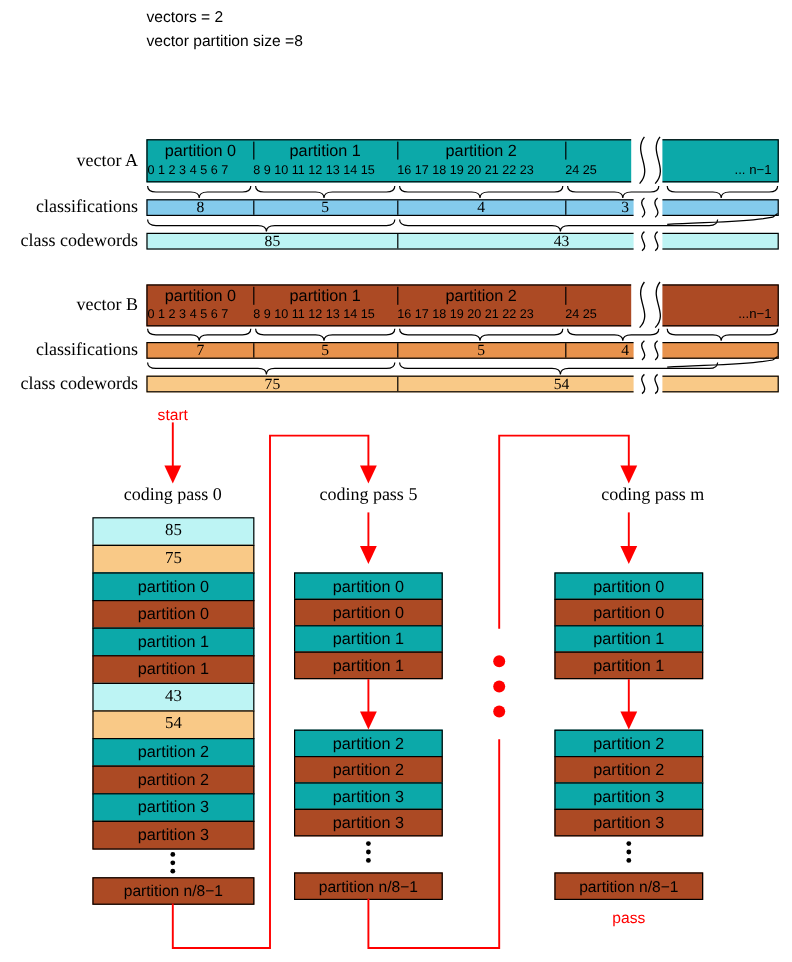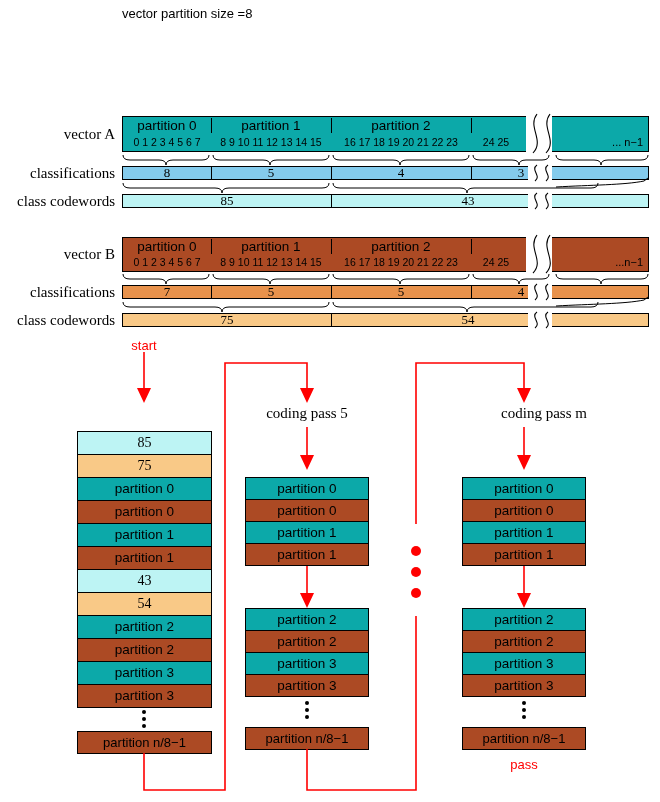--- a/index.html
+++ b/index.html
@@ -6,21 +6,21 @@
   .canvas{position:relative;width:660px;height:802px;background:#fff;
           font-family:"Liberation Sans",sans-serif;color:#000;overflow:hidden;}
   .config{position:absolute;left:122px;top:4px;font-size:13px;line-height:20px;}
   .row-label{position:absolute;font-family:"Liberation Serif",serif;font-size:15px;
              text-align:right;width:115px;left:0;white-space:nowrap;}
   .bar{position:absolute;left:122px;width:527px;border:1px solid #000;box-sizing:border-box;}
   .vbar{height:36px;}
   .sbar{height:14px;}
   .seg-label{position:absolute;top:1px;height:16px;line-height:16px;font-size:13.5px;text-align:center;}
   .idx{position:absolute;top:18px;height:16px;line-height:15px;font-size:10.5px;
-       text-align:center;white-space:nowrap;}
+       text-align:left;white-space:nowrap;}
   .tail{position:absolute;top:18px;right:5px;height:16px;line-height:15px;font-size:11px;}
   .tick{position:absolute;top:1px;width:1px;height:15px;background:#000;}
   .sdiv{position:absolute;top:0;width:1px;height:12px;background:#000;}
   .val{position:absolute;top:0;height:12px;line-height:12px;font-family:"Liberation Serif",serif;
        font-size:13px;text-align:center;}
   .pass-label{position:absolute;font-family:"Liberation Serif",serif;font-size:15px;
               text-align:center;white-space:nowrap;}
   .flow-label{position:absolute;font-size:13px;color:#ff0000;text-align:center;}
   .pass-col{position:absolute;}
   .cell{box-sizing:border-box;border:1px solid #000;margin-top:-1px;text-align:center;
@@ -39,20 +39,21 @@
   .bg-orange{background:#E8924C;}
   .bg-tan{background:#F9C987;}
   svg.overlay{position:absolute;left:0;top:0;pointer-events:none;}
 </style>
 </head>
 <body>
 
 <div class="canvas">
 
   <div class="config">
+    <div>vectors = 2</div>
     <div>vector partition size =8</div>
   </div>
 
   <div class="row-label" style="top:126px;">vector A</div>
 
   <div class="bar vbar" style="top:116px;background:#0CA9A9;">
     <span class="seg-label" style="left:0;width:88px;">partition 0</span>
     <span class="seg-label" style="left:88px;width:120px;">partition 1</span>
     <span class="seg-label" style="left:208px;width:140px;">partition 2</span>
     <span class="tick" style="left:88px;"></span>
@@ -113,20 +114,21 @@
   <div class="row-label" style="top:312px;">class codewords</div>
   <div class="bar sbar bg-tan" style="top:313px;">
     <span class="sdiv" style="left:208px;"></span>
     <span class="val" style="left:0;width:208px;">75</span>
     <span class="val" style="left:285px;width:120px;">54</span>
   </div>
 
   <div class="flow-label" style="left:114px;top:338px;width:60px;">start</div>
   <div class="flow-label" style="left:494px;top:757px;width:60px;">pass</div>
 
+  <div class="pass-label" style="left:74px;top:405px;width:140px;">coding pass 0</div>
   <div class="pass-label" style="left:237px;top:405px;width:140px;">coding pass 5</div>
   <div class="pass-label" style="left:474px;top:405px;width:140px;">coding pass m</div>
 
   <div class="pass-col" style="left:77px;top:431px;width:135px;">
     <div class="cell h24 c-cyan">85</div>
     <div class="cell h24 c-tan">75</div>
     <div class="cell h24 c-teal">partition 0</div>
     <div class="cell h24 c-brown">partition 0</div>
     <div class="cell h24 c-teal">partition 1</div>
     <div class="cell h24 c-brown">partition 1</div>

